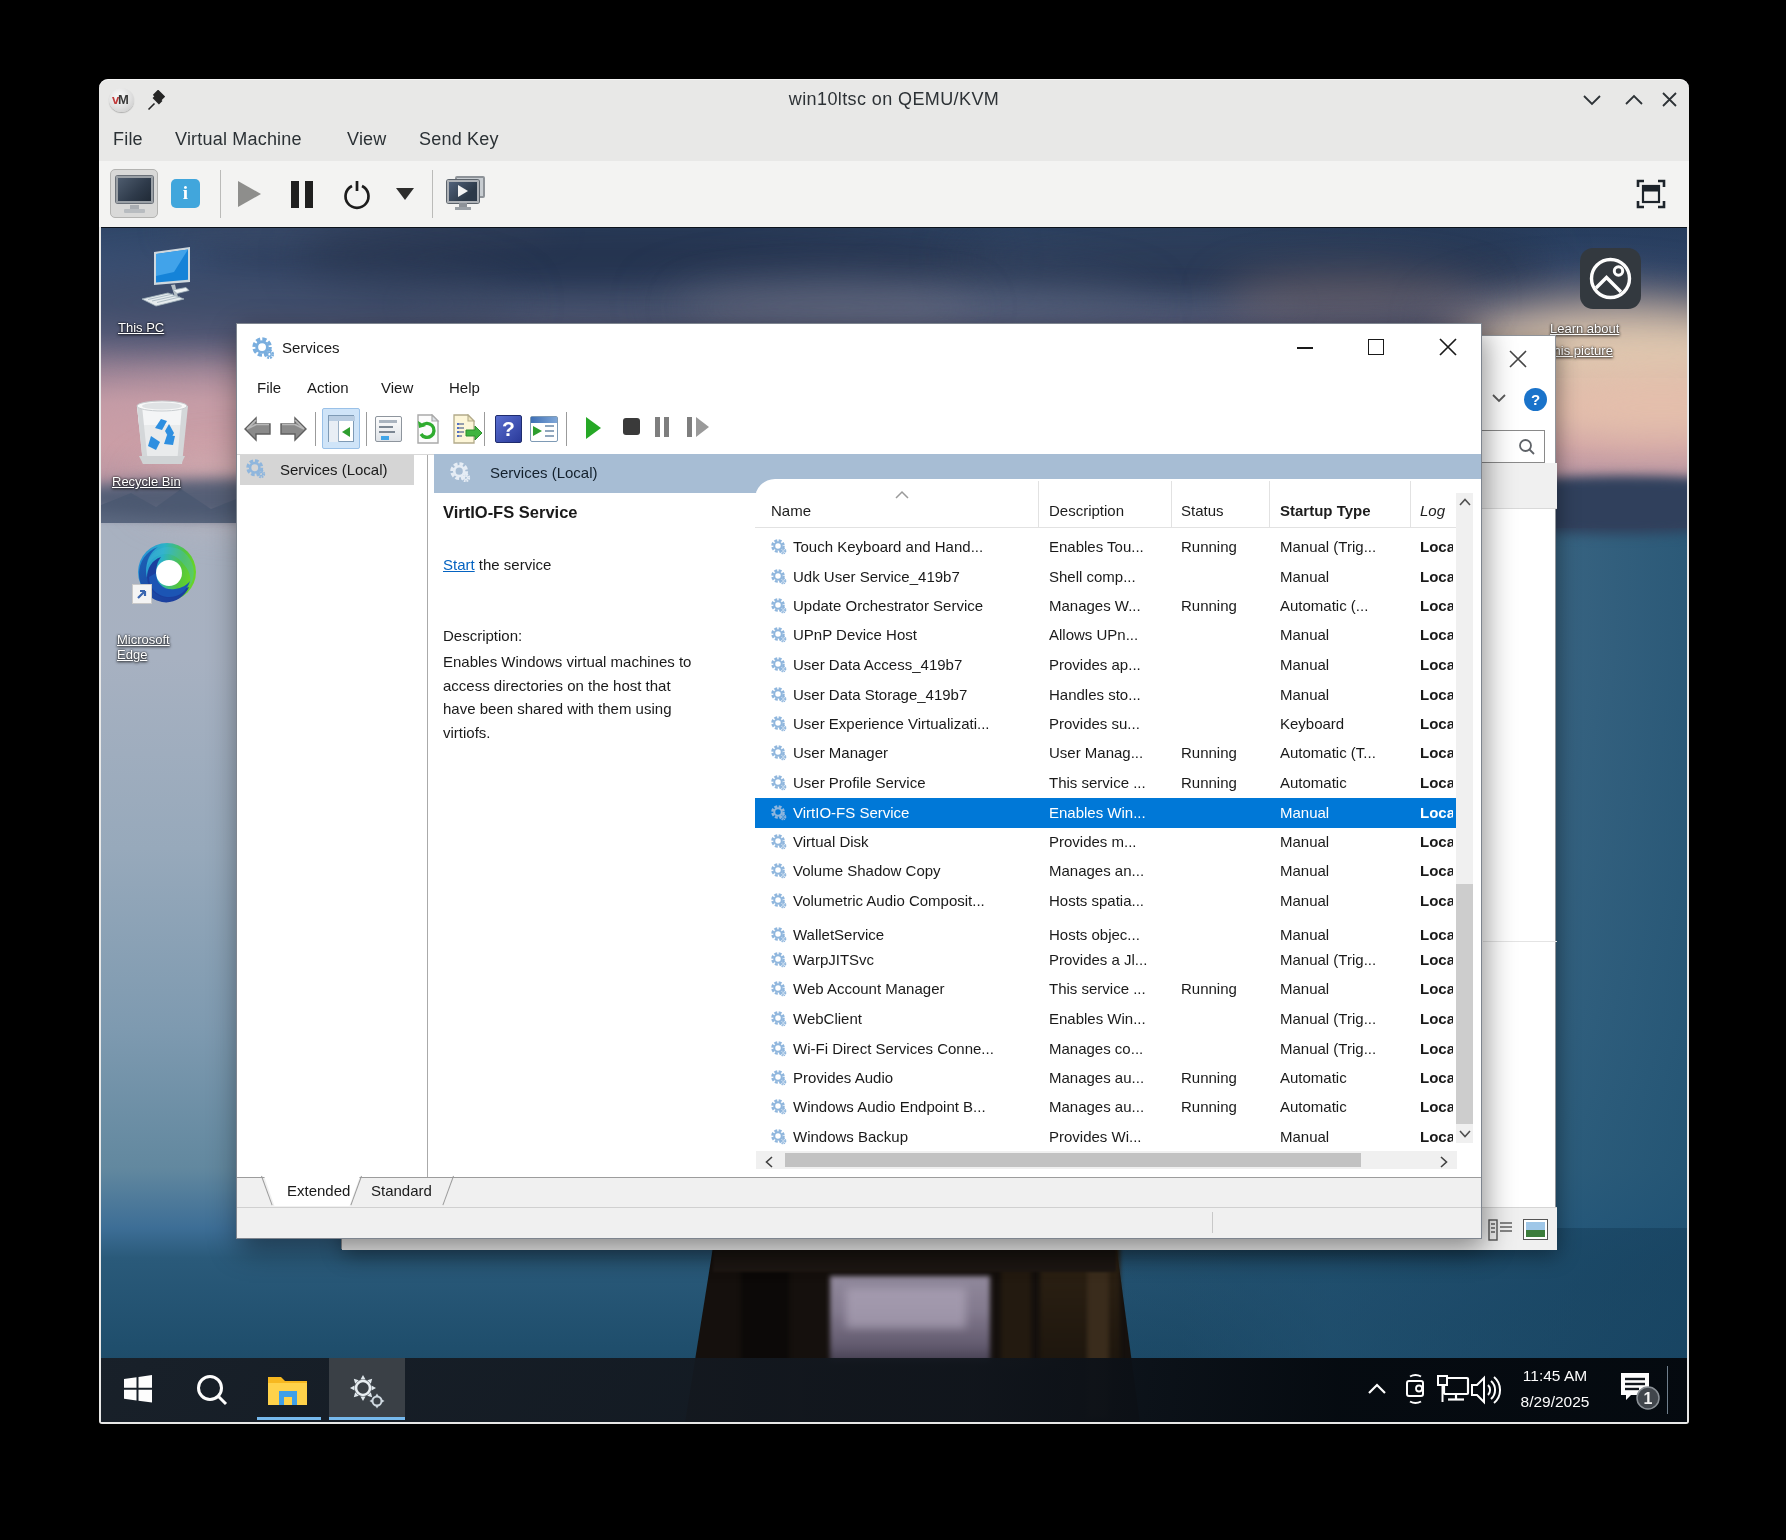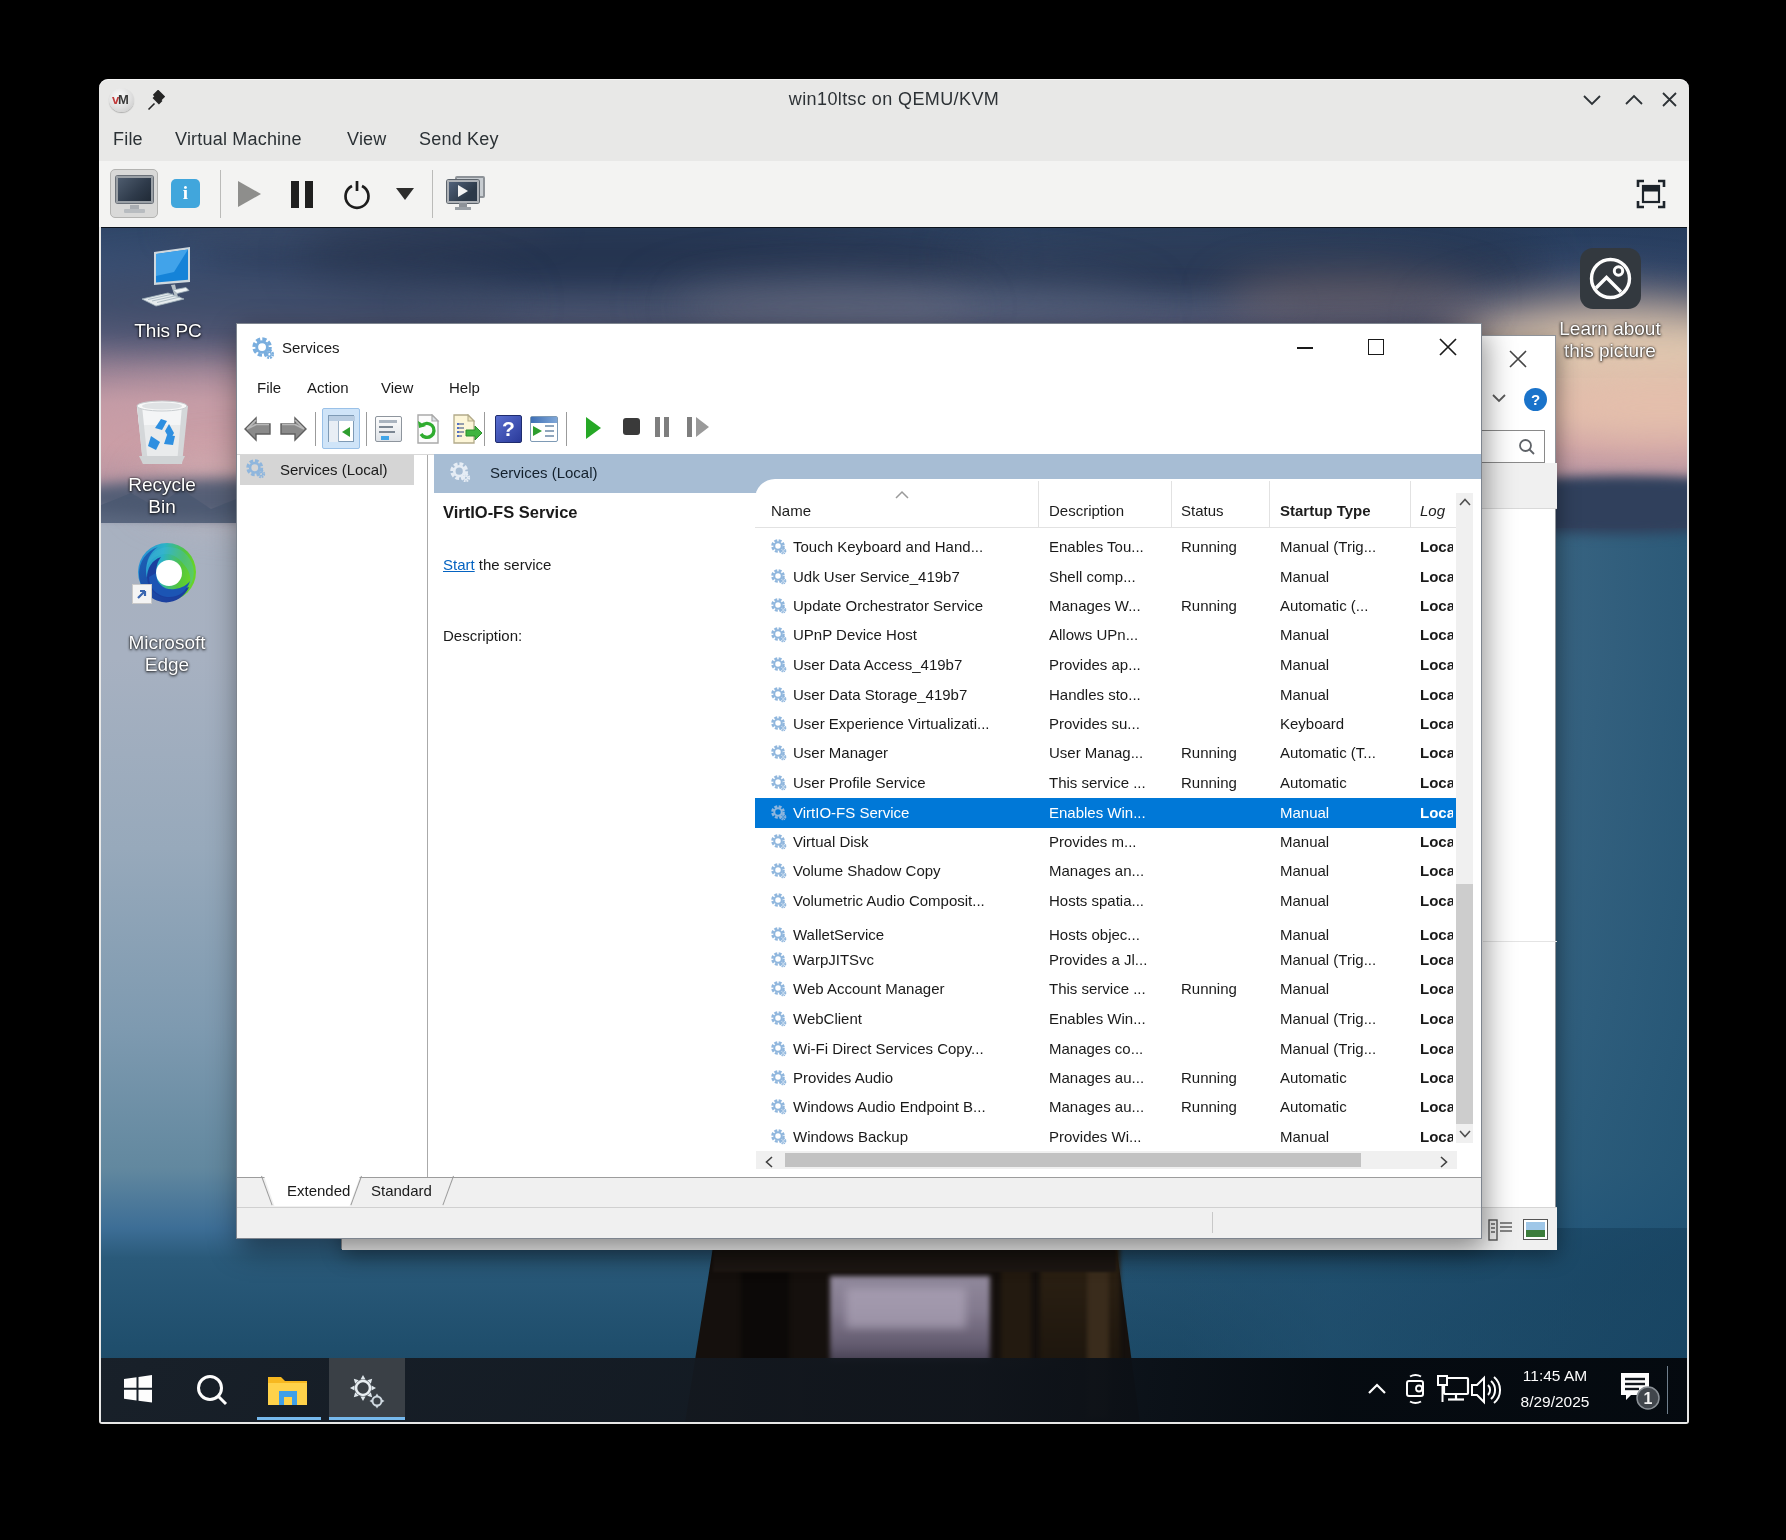--- a/index.html
+++ b/index.html
@@ -30,22 +30,22 @@
   #wp-right { position:absolute; left:1100px; top:0; width:486px; height:150px;
     background:linear-gradient(90deg, rgba(18,38,68,0) 0%, rgba(18,38,68,0.25) 60%, rgba(16,36,66,0.3) 100%); }
   #wp-rightwater { position:absolute; left:1080px; top:285px; width:506px; height:910px;
     background:linear-gradient(90deg, rgba(40,88,118,0) 0%, rgba(40,92,126,0.72) 30%, rgba(30,80,112,0.9) 100%); }
   #wp-botright { position:absolute; left:700px; top:1000px; width:886px; height:195px;
     background:linear-gradient(90deg, rgba(30,70,98,0) 0%, rgba(24,66,94,0.45) 50%, rgba(20,60,88,0.55) 100%); }
   .blob { position:absolute; border-radius:50%; filter:blur(22px); }
   
   #taskbar { position:absolute; left:0; top:1130px; width:1586px; height:65px;
     background:linear-gradient(90deg, rgba(24,30,38,0.95) 0%, rgba(17,22,29,0.95) 55%, rgba(5,9,14,0.97) 78%, rgba(4,8,13,0.97) 100%); }
-  .dlabel { position:absolute; color:#fff; font-size:19px; text-align:center;
-    text-shadow:0 1px 3px rgba(0,0,0,0.9), 0 0 2px rgba(0,0,0,0.8); }
+  .dlabel { position:absolute; color:#fff; font-size:13px; 
+    text-shadow:0 1px 3px rgba(0,0,0,0.9), 0 0 2px rgba(0,0,0,0.8);text-decoration:underline; }
   
   #backwin { position:absolute; left:240px; top:107px; width:1215px; height:914px;
     background:#fff; border:1px solid #8f9399; box-shadow:2px 6px 20px rgba(0,0,0,0.4); }
   #mmc { position:absolute; left:135px; top:95px; width:1246px; height:916px;
     background:#fff; border:1px solid #7e858f; box-shadow:3px 10px 28px rgba(0,0,0,0.45);
     font-size:15px; color:#1a1a1a; }
   .mmcmenu span { position:absolute; top:0; }
   .hdr { position:absolute; top:178px; color:#1c1c1c; }
   .hsep { position:absolute; top:157px; height:46px; width:1px; background:#e2e2e2; }
   .row { position:absolute; left:518px; width:701px; height:30px; }
@@ -405,20 +405,21 @@
       <svg class="abs" style="left:213px;top:138px;color:#e6edf5" width="21" height="21" viewBox="0 0 24 24">
           <use href="#gsym"></use>
         </svg>
       <div class="abs" style="left:253px;top:140px;font-size:15px;color:#13202c;">Services (Local)</div>
 
       <div class="abs" style="left:518px;top:155px;width:726px;height:698px;background:#fff;border-radius:20px 0 0 0;"></div>
 
       <div class="abs" style="left:206px;top:179px;font-size:16.5px;font-weight:bold;">VirtIO-FS Service</div>
       <div class="abs" style="left:206px;top:232px;"><span style="color:#0563c1;text-decoration:underline;">Start</span> the service</div>
       <div class="abs" style="left:206px;top:303px;">Description:</div>
+      <div class="abs" style="left:206px;top:326px;width:315px;line-height:23.5px;">Enables Windows virtual machines to<br>access directories on the host that<br>have been shared with them using<br>virtiofs.</div>
 
       <svg class="abs" style="left:657px;top:166px" width="16" height="9" viewBox="0 0 16 9">
           <path d="M 2 8 L 8 2 L 14 8" fill="none" stroke="#9a9a9a" stroke-width="1.5"></path>
         </svg>
       <div class="hdr" style="left:534px;">Name</div>
       <div class="hdr" style="left:812px;">Description</div>
       <div class="hdr" style="left:944px;">Status</div>
       <div class="hdr" style="left:1043px;font-weight:bold;">Startup Type</div>
       <div class="hdr" style="left:1183px;font-style:italic;">Log</div>
       <div class="hsep" style="left:801px"></div>
@@ -594,21 +595,21 @@
             <span class="c1">WebClient</span>
             <span class="c2">Enables Win...</span>
             <span class="c3"></span>
             <span class="c4">Manual (Trig...</span>
             <span class="c5">Loca</span>
           </div>
       <div class="row" style="top:710px">
             <svg class="ic" width="16" height="16" viewBox="0 0 24 24" style="color:#8fb6dd">
               <use href="#gsym"></use>
             </svg>
-            <span class="c1">Wi-Fi Direct Services Copy...</span>
+            <span class="c1">Wi-Fi Direct Services Conne...</span>
             <span class="c2">Manages co...</span>
             <span class="c3"></span>
             <span class="c4">Manual (Trig...</span>
             <span class="c5">Loca</span>
           </div>
       <div class="row" style="top:739px">
             <svg class="ic" width="16" height="16" viewBox="0 0 24 24" style="color:#8fb6dd">
               <use href="#gsym"></use>
             </svg>
             <span class="c1">Provides Audio</span>

